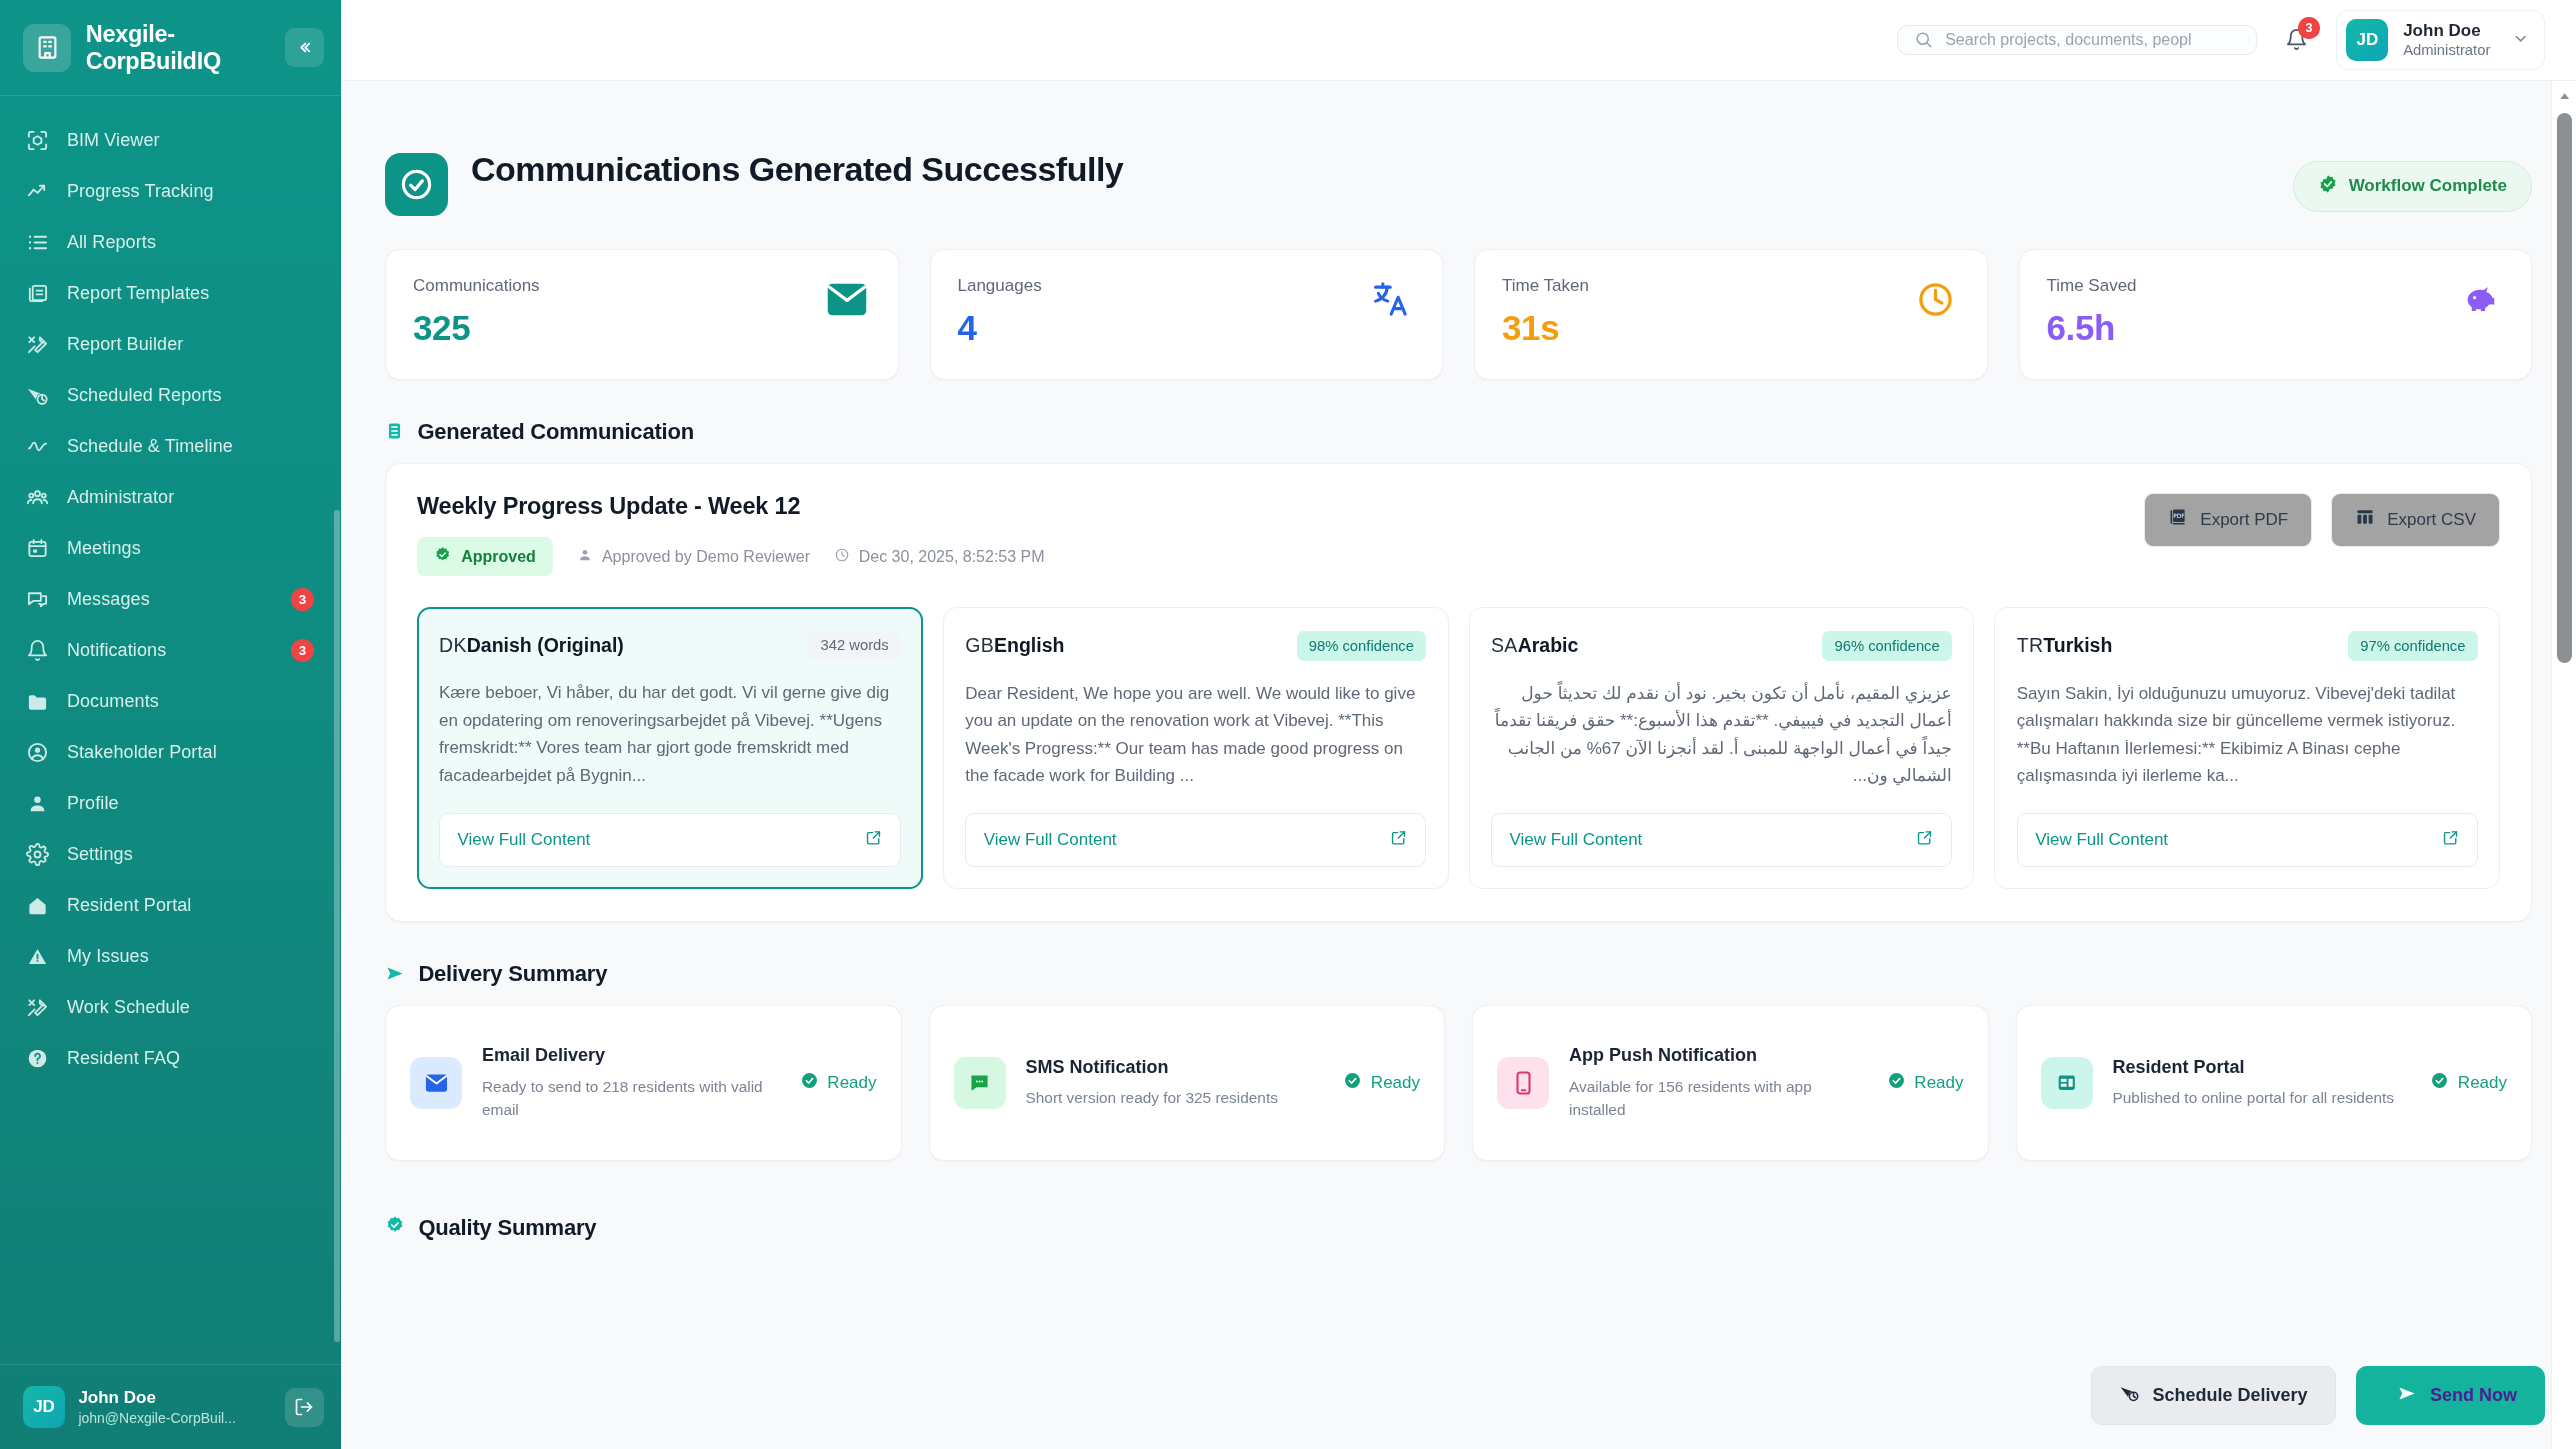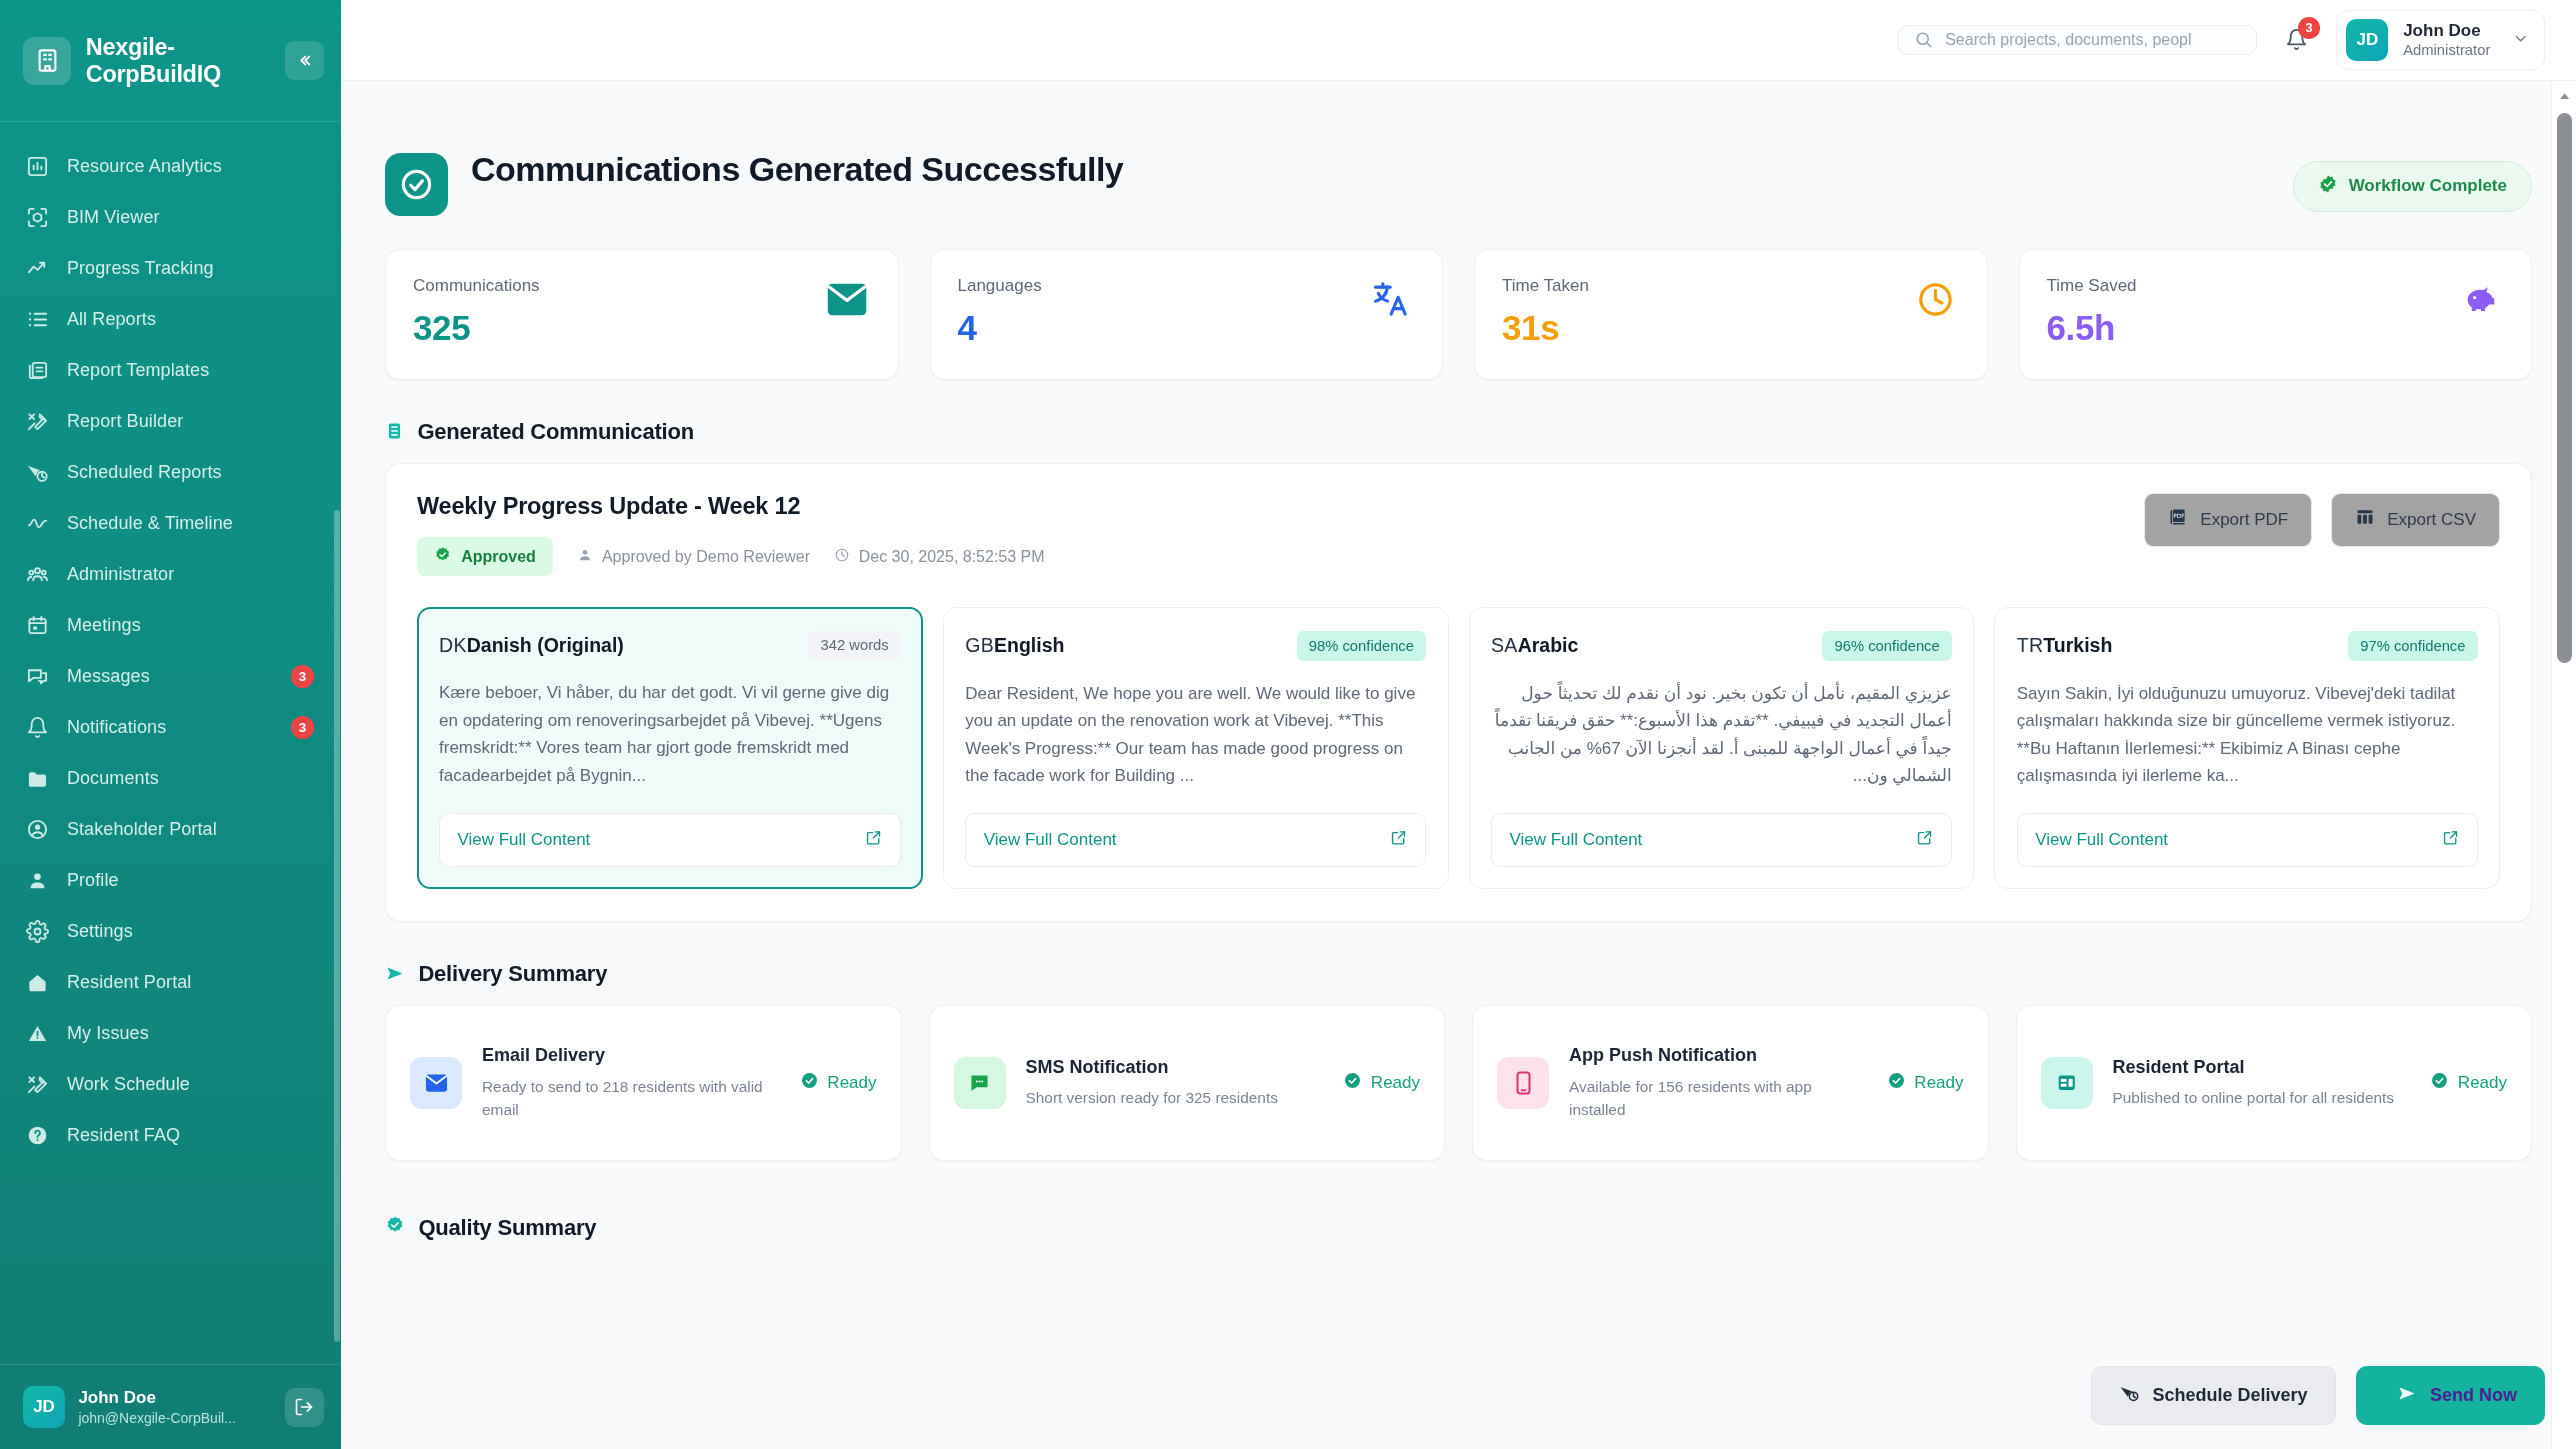--- a/index.html
+++ b/index.html
@@ -10,21 +10,21 @@
   }
   .app { display: flex; width: 2576px; height: 1449px; position: relative; }
 
   
   .sidebar {
     width: 341px; height: 1449px; flex: 0 0 341px;
     background: linear-gradient(180deg,#0d9488 0%,#0f8c82 45%,#117e75 100%);
     display: flex; flex-direction: column; position: relative; overflow: hidden;
   }
   .sb-head {
-    height: 122px; display: flex; align-items: center; gap: 14.8px;
+    height: 96px; display: flex; align-items: center; gap: 14.8px;
     padding: 0 17.4px 0 23px; border-bottom: 0.7px solid rgba(255,255,255,.13);
   }
   .sb-logo {
     width: 48px; height: 48px; flex: 0 0 48px; border-radius: 11.4px;
     background: rgba(255,255,255,.18); display: flex; align-items: center; justify-content: center;
   }
   .sb-title {
     color:#fff; font-size: 23.5px; font-weight: 700; line-height: 1.12;
     letter-spacing:-0.3px; flex: 1;
   }
@@ -233,31 +233,20 @@
       <div class="sb-title">Nexgile-CorpBuildIQ</div>
       <div class="sb-collapse">
         <svg width="19" height="19" viewBox="0 0 24 24" fill="none" stroke="#fff" stroke-width="2.3" stroke-linecap="round" stroke-linejoin="round">
           <polyline points="13 17 8 12 13 7"></polyline>
             <polyline points="18 17 13 12 18 7"></polyline>
         </svg>
       </div>
     </div>
 
     <nav class="sb-nav" id="sb-nav">
-        <div class="sb-item">
-          <span class="sb-ico">
-            <svg width="23" height="23" viewBox="0 0 24 24" fill="none" stroke="#cdeae6" stroke-width="1.9" stroke-linecap="round" stroke-linejoin="round">
-              <rect x="3" y="3" width="18" height="18" rx="2.5"></rect>
-              <line x1="8" y1="15" x2="8" y2="11"></line>
-              <line x1="12" y1="15" x2="12" y2="8"></line>
-              <line x1="16" y1="15" x2="16" y2="12"></line>
-            </svg>
-          </span>
-          <span class="sb-label">Resource Analytics</span>
-        </div>
         <div class="sb-item">
           <span class="sb-ico">
             <svg width="23" height="23" viewBox="0 0 24 24" fill="none" stroke="#cdeae6" stroke-width="1.9" stroke-linecap="round" stroke-linejoin="round">
               <path d="M3 8V5a2 2 0 0 1 2-2h3"></path>
               <path d="M16 3h3a2 2 0 0 1 2 2v3"></path>
               <path d="M21 16v3a2 2 0 0 1-2 2h-3"></path>
               <path d="M8 21H5a2 2 0 0 1-2-2v-3"></path>
               <path d="M12 7.5l4 2.2v4.6l-4 2.2-4-2.2V9.7z"></path>
             </svg>
           </span>

